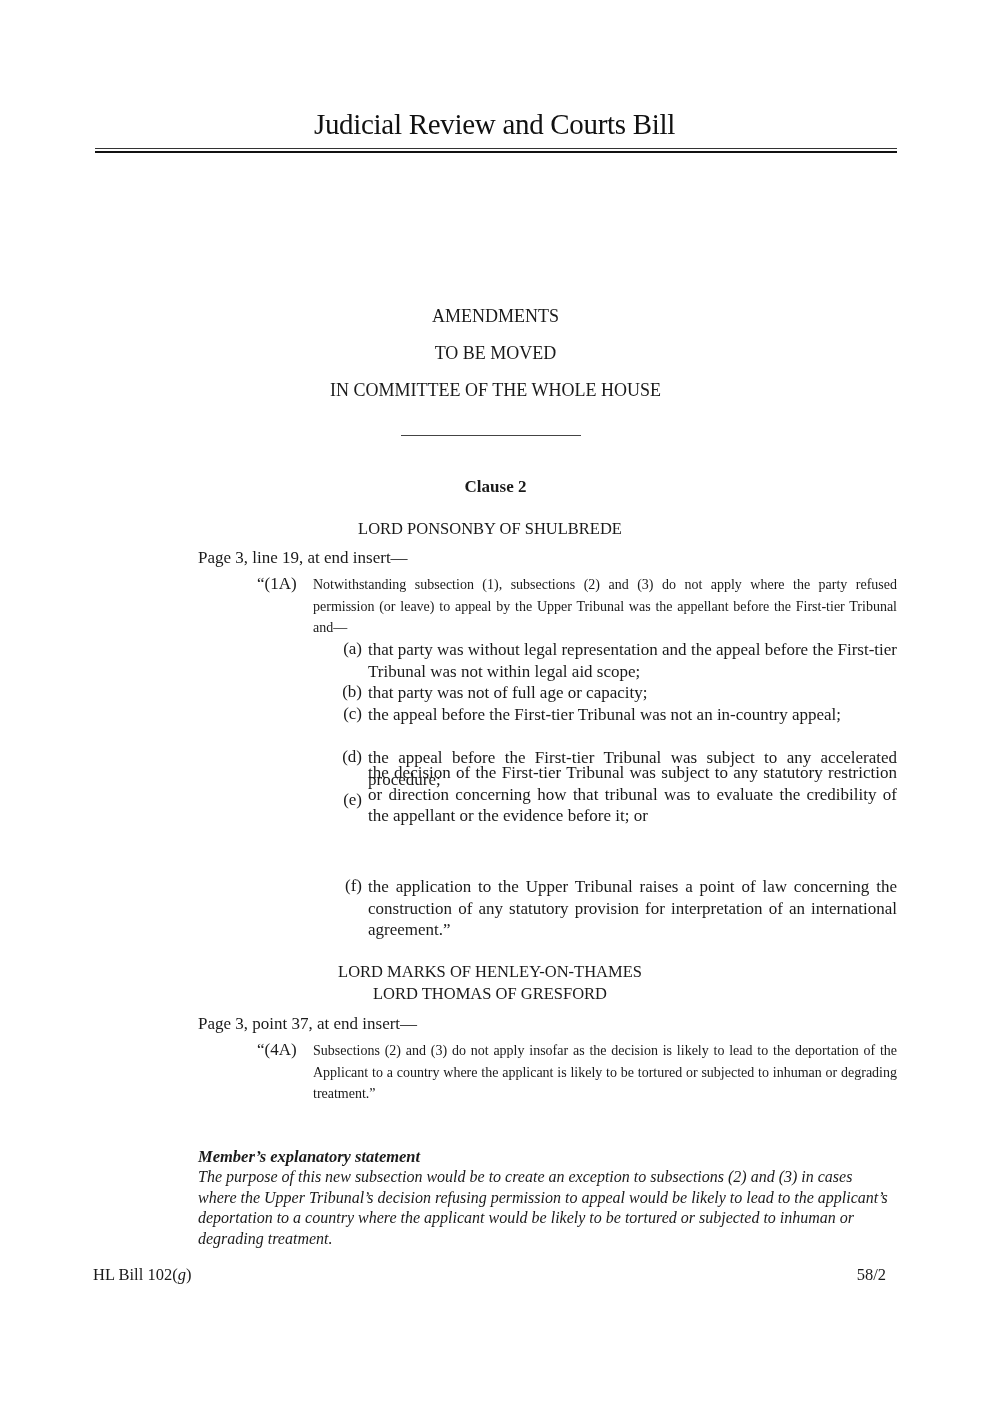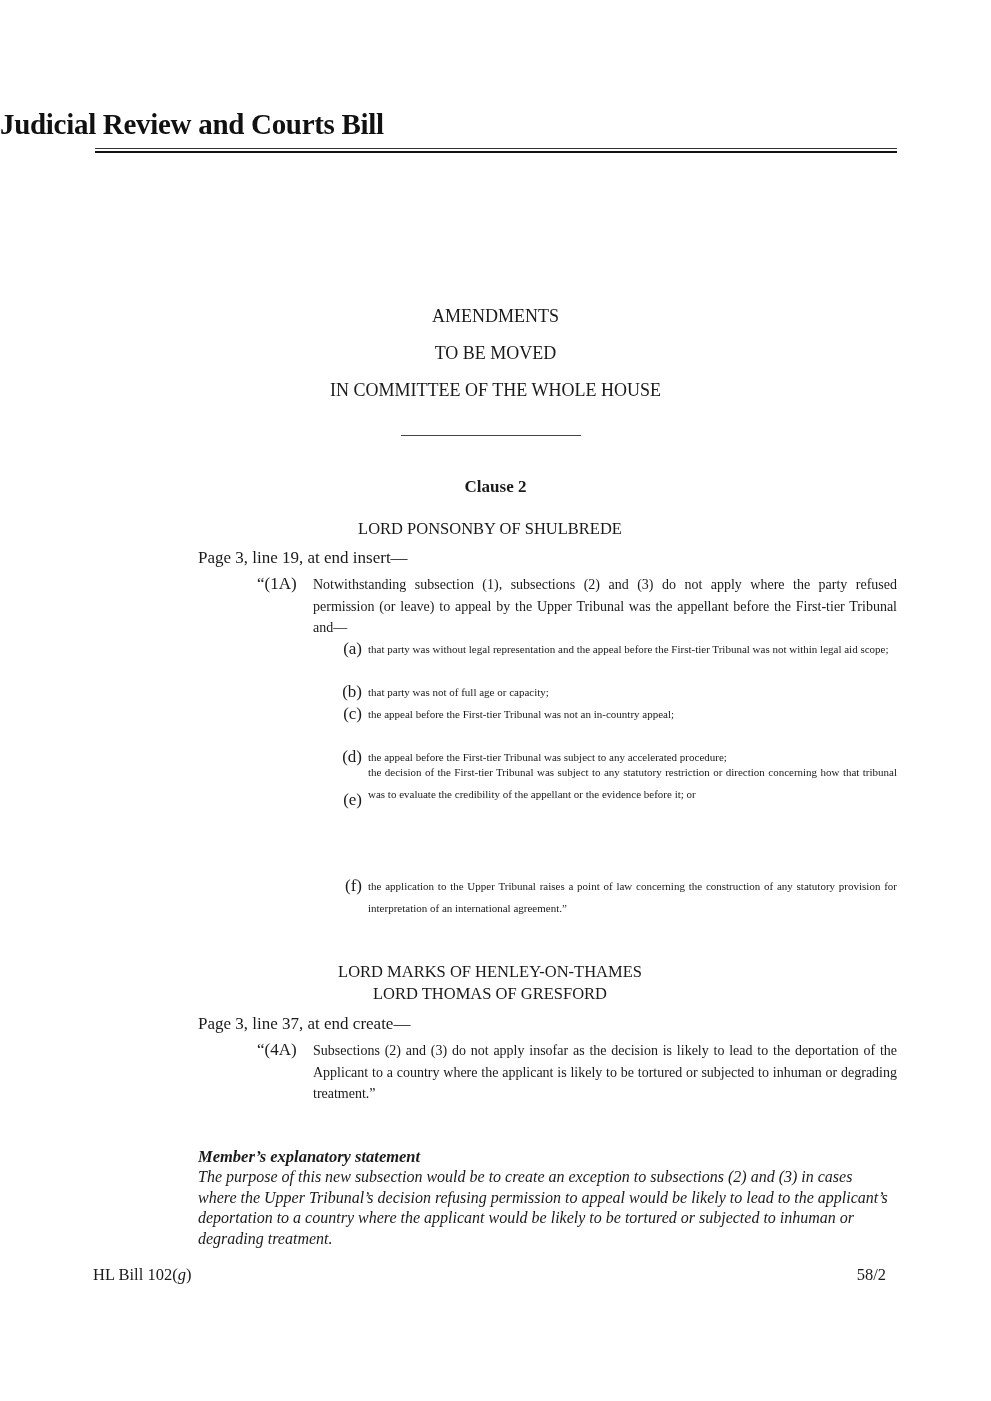--- a/index.html
+++ b/index.html
@@ -3,37 +3,37 @@
   <meta charset="utf-8">
   <style>
     html, body { margin: 0; padding: 0; background: #ffffff; }
     body {
       width: 991px; height: 1401px; position: relative; overflow: hidden;
       font-family: "Liberation Serif", "DejaVu Serif", serif;
       color: #1a1a1a;
     }
     .abs { position: absolute; }
     .title {
-      left: 0; width: 989px; top: 108px; 
-      font-size: 29px; font-weight: bold; letter-spacing: -0.3px; color: #111;
+      left: 0; width: 989px; top: 108px; text-align: center;
+      font-size: 29px; font-weight: normal; letter-spacing: -0.3px; color: #111;
     }
     .rule-thin { left: 95px; width: 802px; top: 148px; height: 1px; background: #333; }
     .rule-thick { left: 95px; width: 802px; top: 151px; height: 2px; background: #111; }
     .center-line {
       left: 0; width: 991px; text-align: center; font-size: 18px;
     }
     .short-rule { left: 401px; width: 180px; top: 435px; height: 1px; background: #444; }
     .clause { left: 0; width: 991px; top: 477px; text-align: center; font-size: 17px; font-weight: bold; }
     .sponsor { left: 0; width: 980px; text-align: center; font-size: 16.5px; }
     .para { font-size: 14px; line-height: 21.5px; }
     .justify { text-align: justify; text-align-last: left; }
     .page-ref { left: 198px; font-size: 17px; }
     .sub-num { font-size: 17px; }
     .item-label { font-size: 17px; text-align: right; width: 40px; }
-    .item-text { left: 368px; width: 529px; font-size: 11px; line-height: 21.5px; text-align: justify; }
+    .item-text { left: 368px; width: 529px; font-size: 17px; line-height: 21.5px; text-align: justify; }
     .stmt-head { left: 198px; top: 1147px; font-size: 16.5px; font-weight: bold; font-style: italic; }
     .stmt-body { left: 198px; top: 1167px; width: 690px; font-size: 16px; font-style: italic; line-height: 20.5px; }
     .footer-left { left: 93px; top: 1265px; font-size: 16.5px; }
     .footer-right { right: 105px; top: 1265px; font-size: 16.5px; }
   </style>
 </head>
 <body>
 
 <div class="abs title">Judicial Review and Courts Bill</div>
 <div class="abs rule-thin"></div>
@@ -64,21 +64,21 @@
 <div class="abs item-text" style="top:747px">the appeal before the First-tier Tribunal was subject to any accelerated procedure;</div>
 
 <div class="abs item-label" style="left:322px; top:790px">(e)</div>
 <div class="abs item-text" style="top:762px">the decision of the First-tier Tribunal was subject to any statutory restriction or direction concerning how that tribunal was to evaluate the credibility of the appellant or the evidence before it; or</div>
 
 <div class="abs item-label" style="left:322px; top:876px">(f)</div>
 <div class="abs item-text" style="top:876px">the application to the Upper Tribunal raises a point of law concerning the construction of any statutory provision for interpretation of an international agreement.”</div>
 
 <div class="abs sponsor" style="top:962px">LORD MARKS OF HENLEY-ON-THAMES</div>
 <div class="abs sponsor" style="top:984px">LORD THOMAS OF GRESFORD</div>
-<div class="abs page-ref" style="top:1014px">Page 3, line 37, at end create—</div>
+<div class="abs page-ref" style="top:1014px">Page 3, point 37, at end insert—</div>
 <div class="abs sub-num" style="left:257px; top:1040px">“(4A)</div>
 <div class="abs para justify" style="left:313px; top:1040px; width:584px">Subsections (2) and (3) do not apply insofar as the decision is likely to lead to the deportation of the Applicant to a country where the applicant is likely to be tortured or subjected to inhuman or degrading treatment.”</div>
 
 <div class="abs stmt-head">Member’s explanatory statement</div>
 <div class="abs stmt-body">The purpose of this new subsection would be to create an exception to subsections (2) and (3) in cases where the Upper Tribunal’s decision refusing permission to appeal would be likely to lead to the applicant’s deportation to a country where the applicant would be likely to be tortured or subjected to inhuman or degrading treatment.</div>
 
 <div class="abs footer-left"><span>HL Bill 102(</span><i>g</i><span>)</span></div>
 <div class="abs footer-right">58/2</div>
 
 </body></html>

